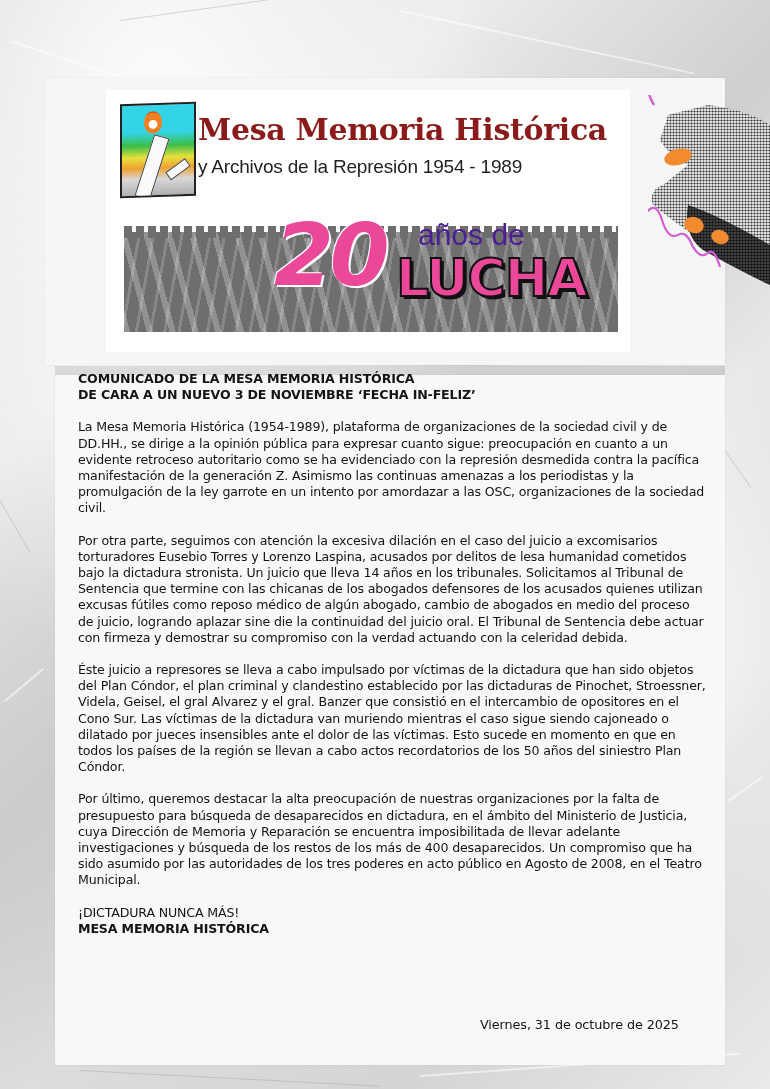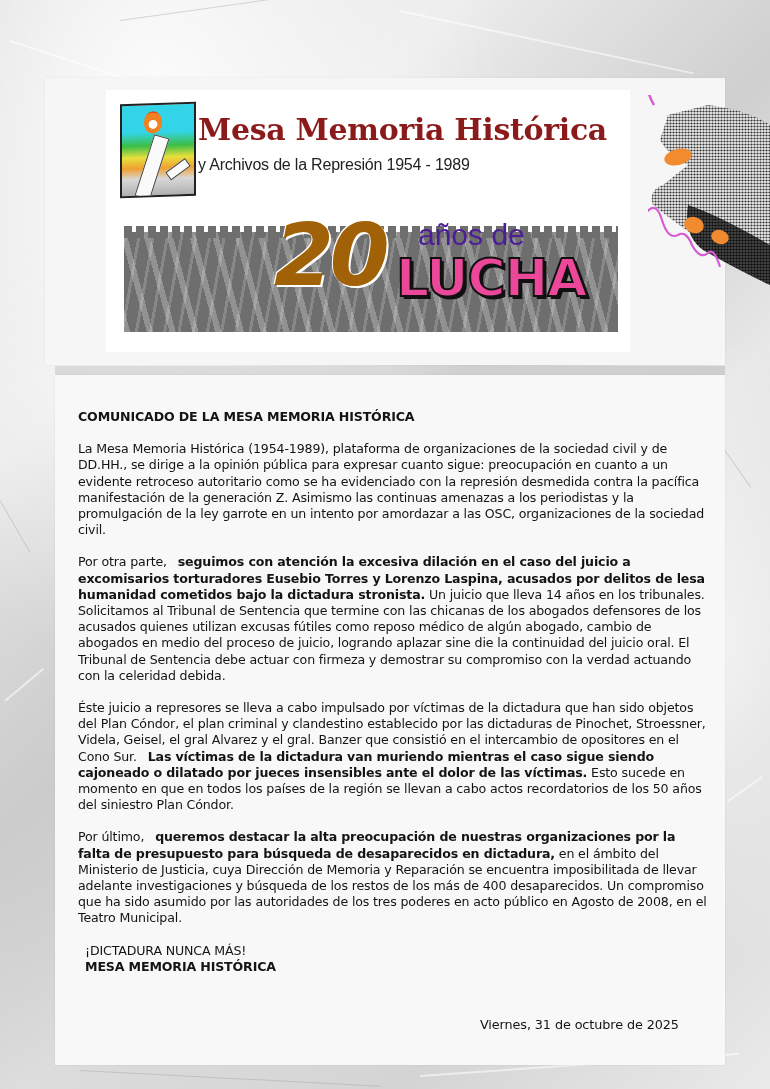--- a/index.html
+++ b/index.html
@@ -49,67 +49,67 @@
   .emblem .hand2 {
     position:absolute; left:44px; top:60px; width:22px; height:8px; background:#fafafa;
     border:1px solid #444; transform:rotate(-35deg);
   }
   .logo-title {
     position:absolute; left:92px; top:22px; font-family:"DejaVu Serif", serif; font-weight:bold;
     font-size:30px; color:#8b1a1a; letter-spacing:-0.3px; white-space:nowrap;
   }
   .logo-sub {
     position:absolute; left:92px; top:66px; font-family:"Liberation Sans", sans-serif;
-    font-size:16px; color:#222; white-space:nowrap; letter-spacing:-0.2px;
+    font-size:19px; color:#222; white-space:nowrap; letter-spacing:-0.2px;
   }
   .banner {
     position:absolute; left:0; top:112px; width:524px; height:140px;
   }
   .banner-strip {
     position:absolute; left:18px; top:30px; width:494px; height:100px;
     background:
       repeating-linear-gradient(75deg, rgba(255,255,255,0.25) 0 6px, rgba(0,0,0,0) 6px 22px),
       repeating-linear-gradient(100deg, rgba(255,255,255,0.18) 0 3px, rgba(0,0,0,0) 3px 14px),
       #6e6e6e;
   }
   .banner-strip::before {
     content:""; position:absolute; left:0; right:0; top:-6px; height:12px;
     background:repeating-linear-gradient(90deg, #6e6e6e 0 8px, rgba(0,0,0,0) 8px 12px);
   }
   .big-20 {
     position:absolute; left:168px; top:10px; font-family:"DejaVu Sans", sans-serif; font-weight:bold;
-    font-style:italic; font-size:86px; color:#a16207; line-height:1;
+    font-style:italic; font-size:86px; color:#ec4899; line-height:1;
     text-shadow:2px 2px 0 #fff, -1px -1px 0 #fff; letter-spacing:-4px;
   }
   .anos-de {
     position:absolute; left:312px; top:18px; font-family:"Liberation Sans", sans-serif;
     font-size:30px; color:#4c1d95; line-height:1;
   }
   .lucha {
     position:absolute; left:290px; top:50px; font-family:"DejaVu Sans", sans-serif; font-weight:bold;
     font-size:52px; color:#ec4899; line-height:1; letter-spacing:-1px;
     -webkit-text-stroke:2px #111; text-shadow:3px 3px 0 #111;
   }
 
   
   .hand {
     position:absolute; left:648px; top:95px; width:122px; height:190px;
   }
 
   
   .content {
-    position:absolute; left:78px; top:409px; width:630px;
+    position:absolute; left:78px; top:371px; width:630px;
     font-family:"DejaVu Sans", sans-serif; font-size:12.6px; line-height:16.2px; color:#141414;
     letter-spacing:-0.15px;
   }
   .content p { margin:0 0 16px 0; }
   .heading { font-weight:bold; margin-bottom:16px; }
   .heading div { white-space:nowrap; }
-  b { font-weight:bold;margin-left:7px; }
-  .closing { margin:7px; }
+  b { font-weight:normal; }
+  .closing { margin:0; }
   .closing div { white-space:nowrap; }
   .date {
     position:absolute; left:480px; top:1017px; font-family:"DejaVu Sans", sans-serif;
     font-size:12.8px; color:#141414; white-space:nowrap; letter-spacing:-0.1px;text-align:center;
   }
 </style>
 </head>
 <body>
 
 <div>
@@ -160,20 +160,21 @@
   <path d="M40 110 Q 70 120 122 150 L122 190 Q 90 175 55 155 Q 35 140 40 110 Z" fill="url(#dotsDark)"></path>
   <ellipse cx="30" cy="62" rx="14" ry="8" fill="#f28a30" transform="rotate(-15 30 62)"></ellipse>
   <ellipse cx="46" cy="130" rx="10" ry="8" fill="#f28a30" transform="rotate(20 46 130)"></ellipse>
   <ellipse cx="72" cy="142" rx="9" ry="7" fill="#f28a30" transform="rotate(20 72 142)"></ellipse>
   <path d="M-2 118 Q 8 105 14 125 Q 20 145 30 140 Q 38 135 44 150 Q 52 165 60 158 Q 66 152 72 172" stroke="#d45cd4" stroke-width="2.2" fill="none"></path>
 </svg>
 
 <div class="content">
   <div class="heading">
     <div>COMUNICADO DE LA MESA MEMORIA HISTÓRICA</div>
+    <div>DE CARA A UN NUEVO 3 DE NOVIEMBRE ‘FECHA IN-FELIZ’</div>
   </div>
 
   <p>La Mesa Memoria Histórica (1954-1989), plataforma de organizaciones de la sociedad civil y de DD.HH., se dirige a la opinión pública para expresar cuanto sigue: preocupación en cuanto a un evidente retroceso autoritario como se ha evidenciado con la represión desmedida contra la pacífica manifestación de la generación Z. Asimismo las continuas amenazas a los periodistas y la promulgación de la ley garrote en un intento por amordazar a las OSC, organizaciones de la sociedad civil.</p>
 
   <p><span>Por otra parte, </span><b>seguimos con atención la excesiva dilación en el caso del juicio a excomisarios torturadores Eusebio Torres y Lorenzo Laspina, acusados por delitos de lesa humanidad cometidos bajo la dictadura stronista.</b><span> Un juicio que lleva 14 años en los tribunales. Solicitamos al Tribunal de Sentencia que termine con las chicanas de los abogados defensores de los acusados quienes utilizan excusas fútiles como reposo médico de algún abogado, cambio de abogados en medio del proceso de juicio, logrando aplazar sine die la continuidad del juicio oral. El Tribunal de Sentencia debe actuar con firmeza y demostrar su compromiso con la verdad actuando con la celeridad debida.</span></p>
 
   <p><span>Éste juicio a represores se lleva a cabo impulsado por víctimas de la dictadura que han sido objetos del Plan Cóndor, el plan criminal y clandestino establecido por las dictaduras de Pinochet, Stroessner, Videla, Geisel, el gral Alvarez y el gral. Banzer que consistió en el intercambio de opositores en el Cono Sur. </span><b>Las víctimas de la dictadura van muriendo mientras el caso sigue siendo cajoneado o dilatado por jueces insensibles ante el dolor de las víctimas.</b><span> Esto sucede en momento en que en todos los países de la región se llevan a cabo actos recordatorios de los 50 años del siniestro Plan Cóndor.</span></p>
 
   <p><span>Por último, </span><b>queremos destacar la alta preocupación de nuestras organizaciones por la falta de presupuesto para búsqueda de desaparecidos en dictadura,</b><span> en el ámbito del Ministerio de Justicia, cuya Dirección de Memoria y Reparación se encuentra imposibilitada de llevar adelante investigaciones y búsqueda de los restos de los más de 400 desaparecidos. Un compromiso que ha sido asumido por las autoridades de los tres poderes en acto público en Agosto de 2008, en el Teatro Municipal.</span></p>
 

